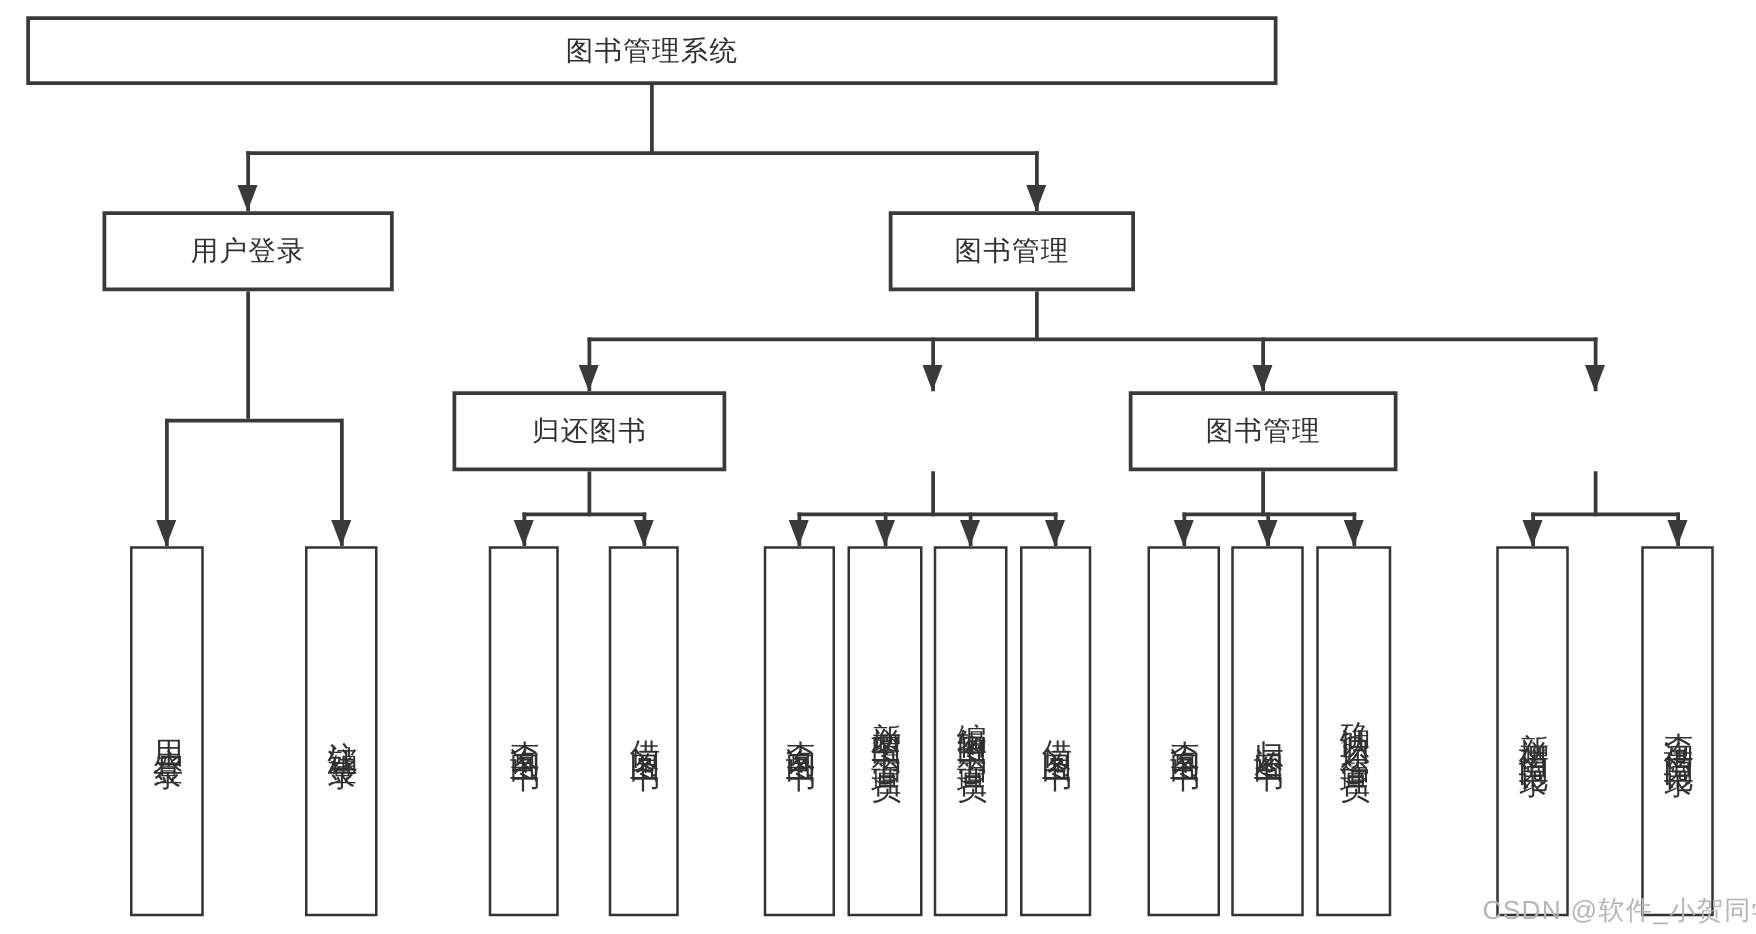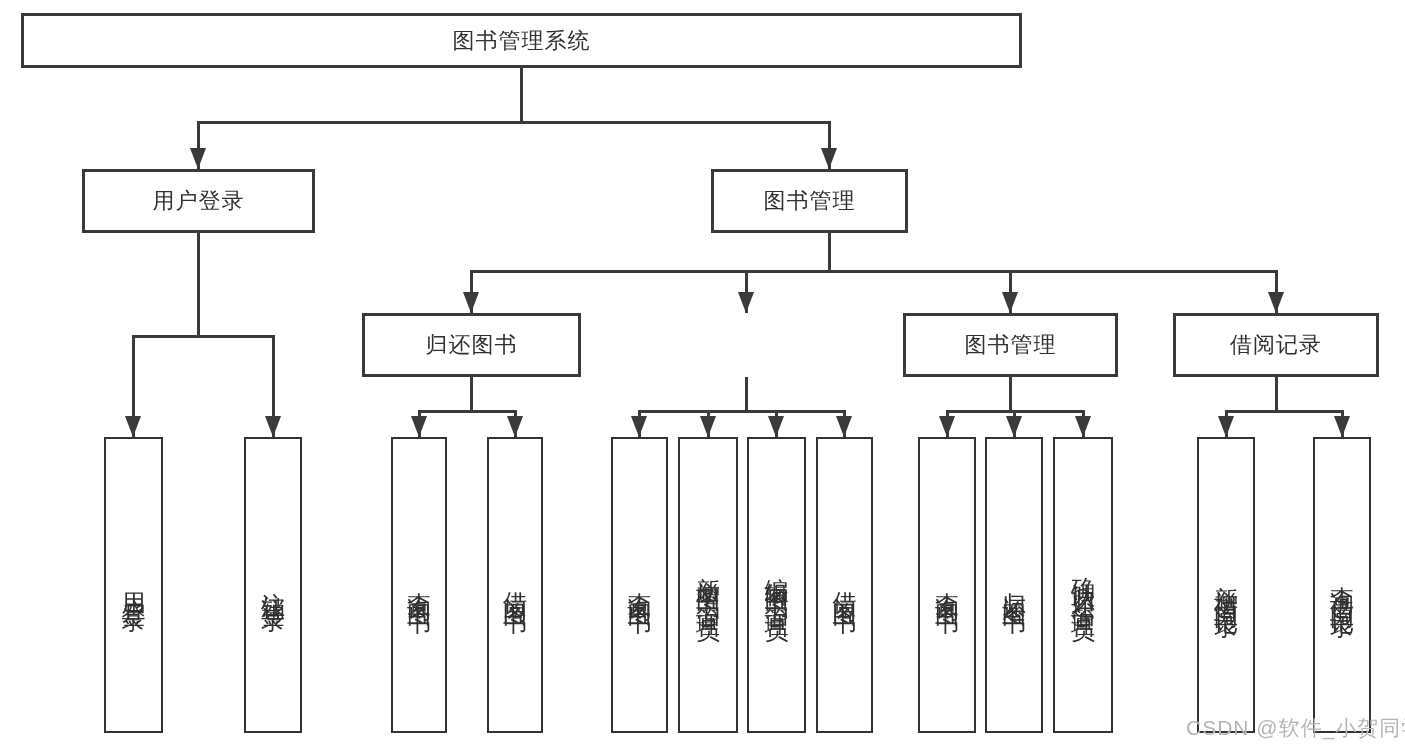--- a/index.html
+++ b/index.html
@@ -106,23 +106,20 @@
   <div class="node hbox" style="left:711px;top:169px;width:197px;height:64px">
     <span>图书管理</span>
   </div>
 
   <div class="node hbox" style="left:362px;top:313px;width:219px;height:64px">
     <span>归还图书</span>
   </div>
   <div class="node hbox" style="left:903px;top:313px;width:215px;height:64px">
     <span>图书管理</span>
   </div>
-  <div class="node hbox" style="left:1173px;top:313px;width:206px;height:64px">
-    <span>借阅记录</span>
-  </div>
 
   <div class="node leaf" style="left:104px;top:437px;width:59px;height:296px">
     <span>用户登录</span>
   </div>
   <div class="node leaf" style="left:244px;top:437px;width:58px;height:296px">
     <span>注销登录</span>
   </div>
 
   <div class="node leaf" style="left:391px;top:437px;width:56px;height:296px">
     <span>查询图书</span>

